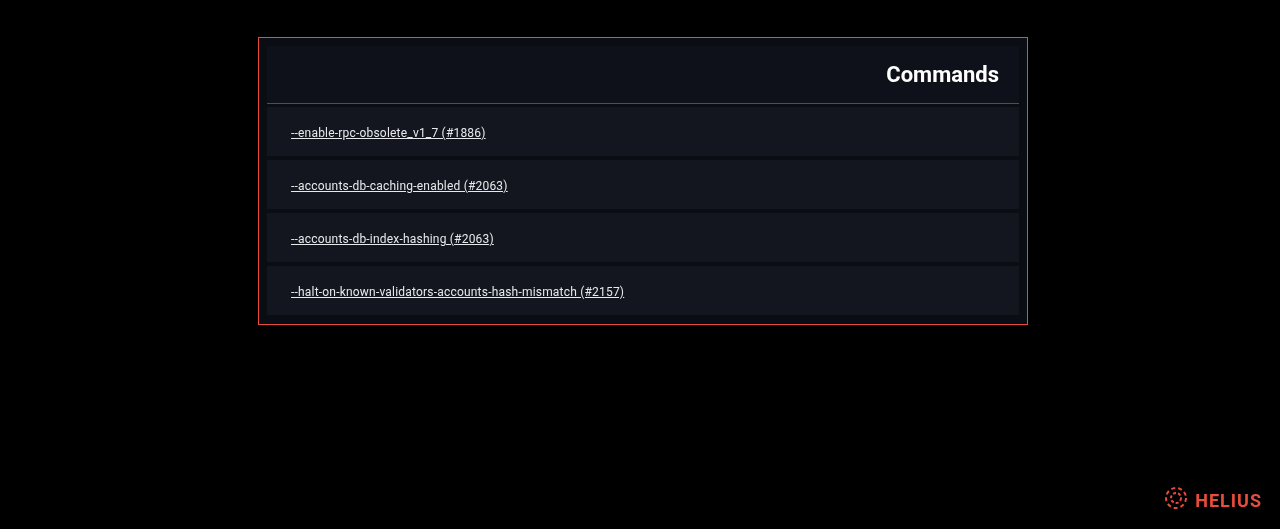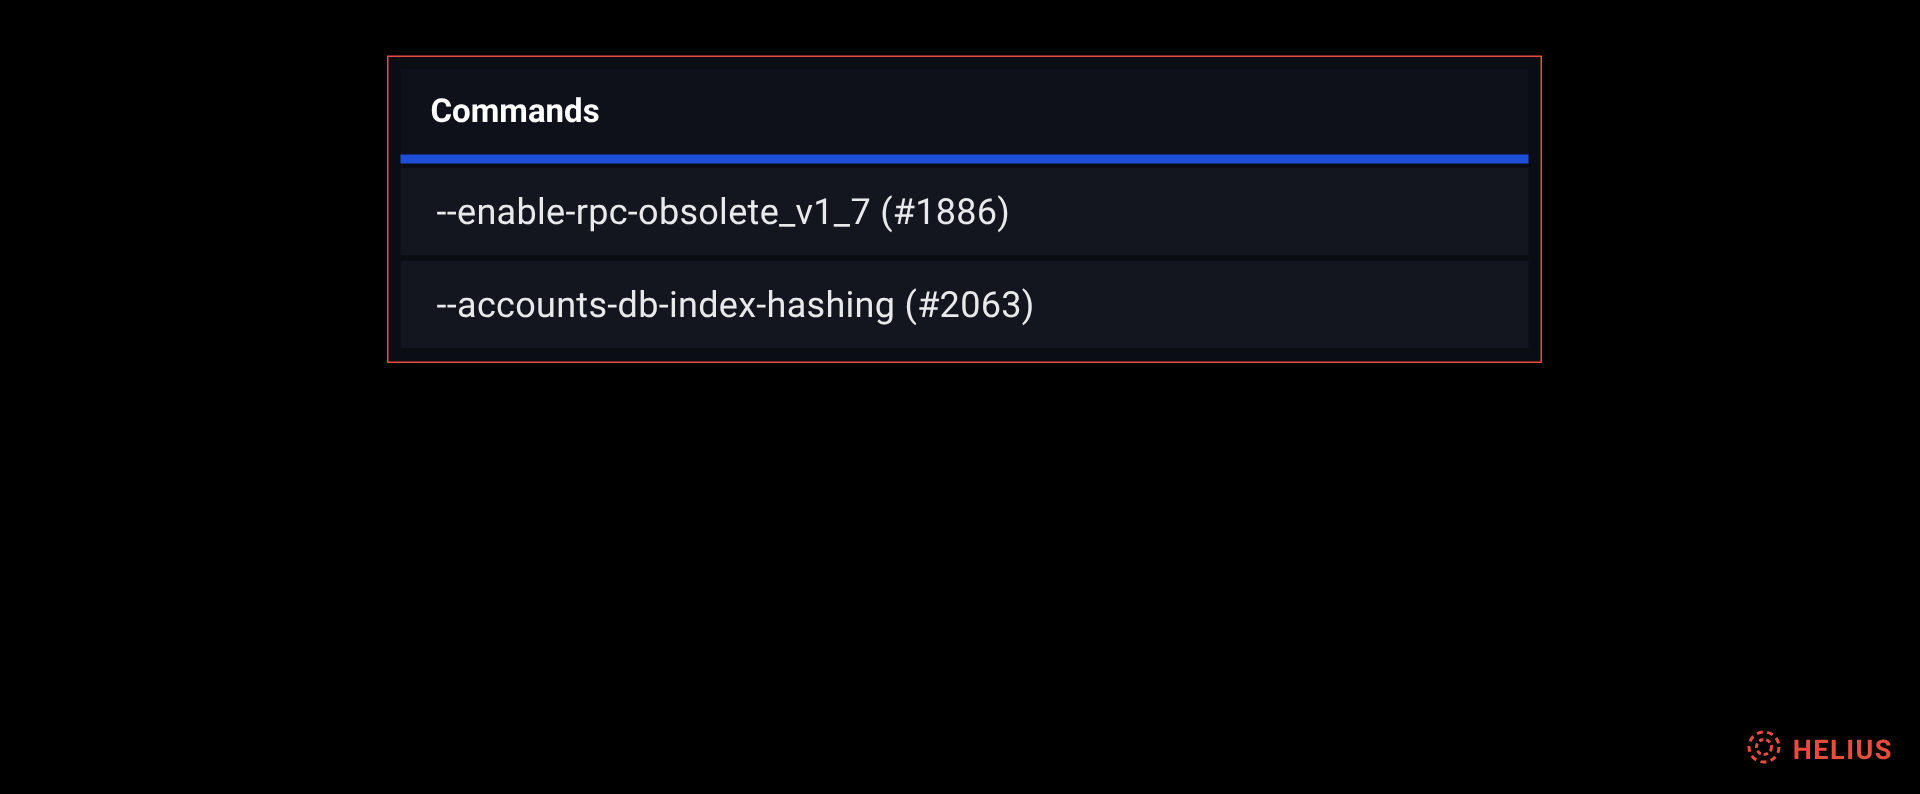--- a/index.html
+++ b/index.html
@@ -20,42 +20,43 @@
       left: 258px;
       top: 37px;
       width: 770px;
       border: 1px solid #e84c3d;
       padding: 8px;
       background: #0a0d14;
     }
     .table-header {
       background: #0e1119;
       padding: 16px 20px;
-      text-align: left;
-      border-bottom: 6px solid #1d4ed8;
+      text-align: right;
+      border-bottom: 1px solid #1d4ed8;
     }
     .table-header-text {
       color: #ffffff;
       font-size: 22px;
       font-weight: 700;
     }
     .table-row {
       background: #13161f;
       padding: 15px 24px;
       border-bottom: 1px solid #0a0d14;
       margin-top: 3px;
     }
     .table-row:first-of-type {
       margin-top: 0;
     }
     .table-row-text {
       color: #e8e9eb;
-      font-size: 24px;
+      font-size: 12px;
       font-weight: 400;
       letter-spacing: 0.2px;
+      text-decoration: underline;
     }
     .logo-container {
       position: absolute;
       right: 18px;
       bottom: 18px;
       display: flex;
       align-items: flex-end;
       gap: 6px;
     }
     .logo-icon {
@@ -76,21 +77,27 @@
 <body>
 
 <div class="table-container">
   <div class="table-header">
     <span class="table-header-text">Commands</span>
   </div>
   <div class="table-row">
     <span class="table-row-text">--enable-rpc-obsolete_v1_7 (#1886)</span>
   </div>
   <div class="table-row">
+    <span class="table-row-text">--accounts-db-caching-enabled (#2063)</span>
+  </div>
+  <div class="table-row">
     <span class="table-row-text">--accounts-db-index-hashing (#2063)</span>
+  </div>
+  <div class="table-row">
+    <span class="table-row-text">--halt-on-known-validators-accounts-hash-mismatch (#2157)</span>
   </div>
 </div>
 
 <div class="logo-container">
   <span class="logo-icon">
     <svg width="26" height="26" viewBox="0 0 26 26">
       <g fill="none" stroke="#e84c3d" stroke-width="2">
         <circle cx="13" cy="13" r="10" stroke-dasharray="4 3"></circle>
         <circle cx="13" cy="13" r="5" stroke-dasharray="3 2"></circle>
       </g>

